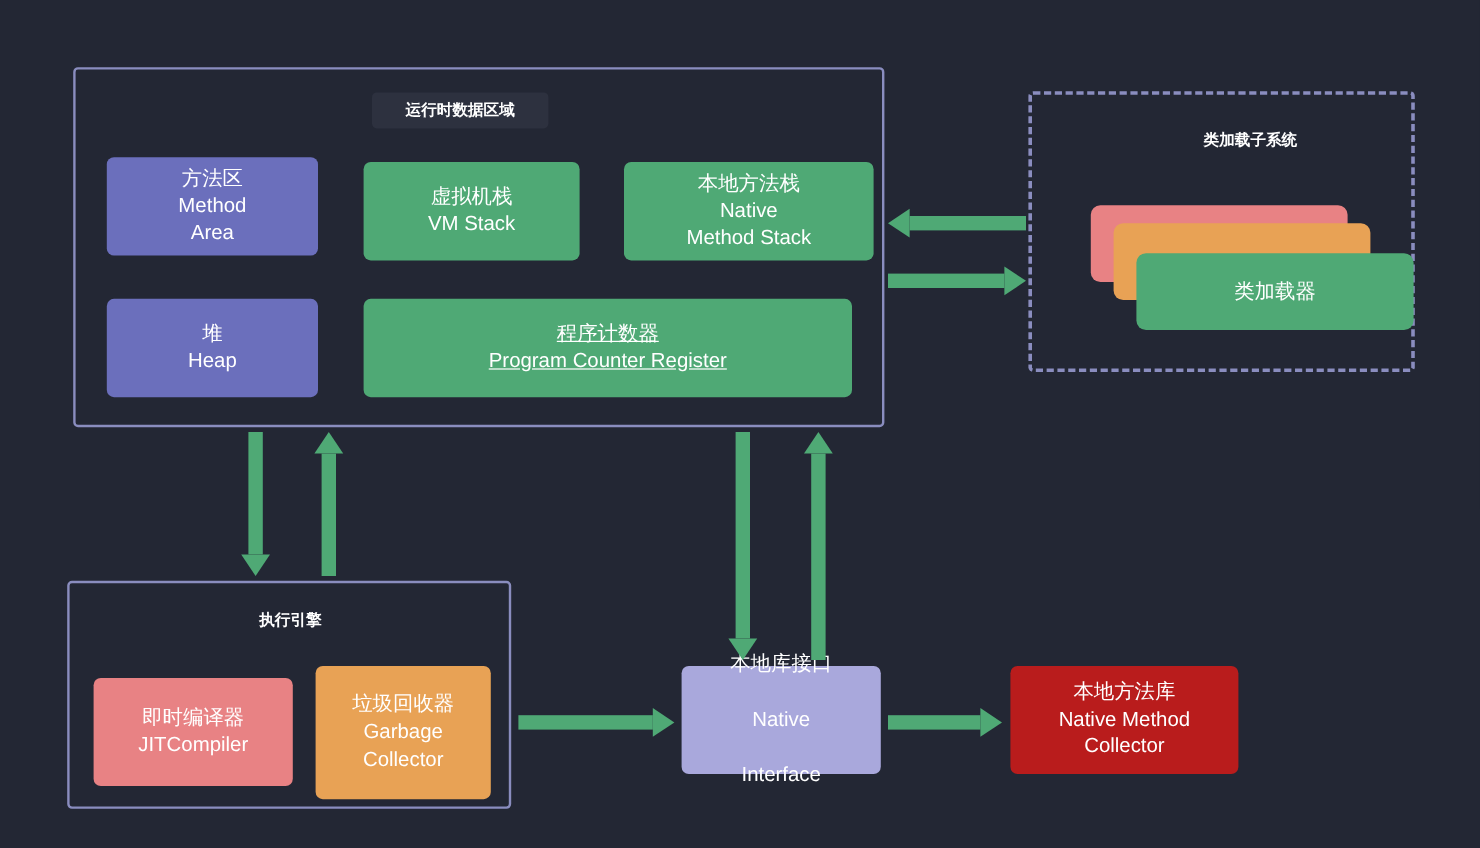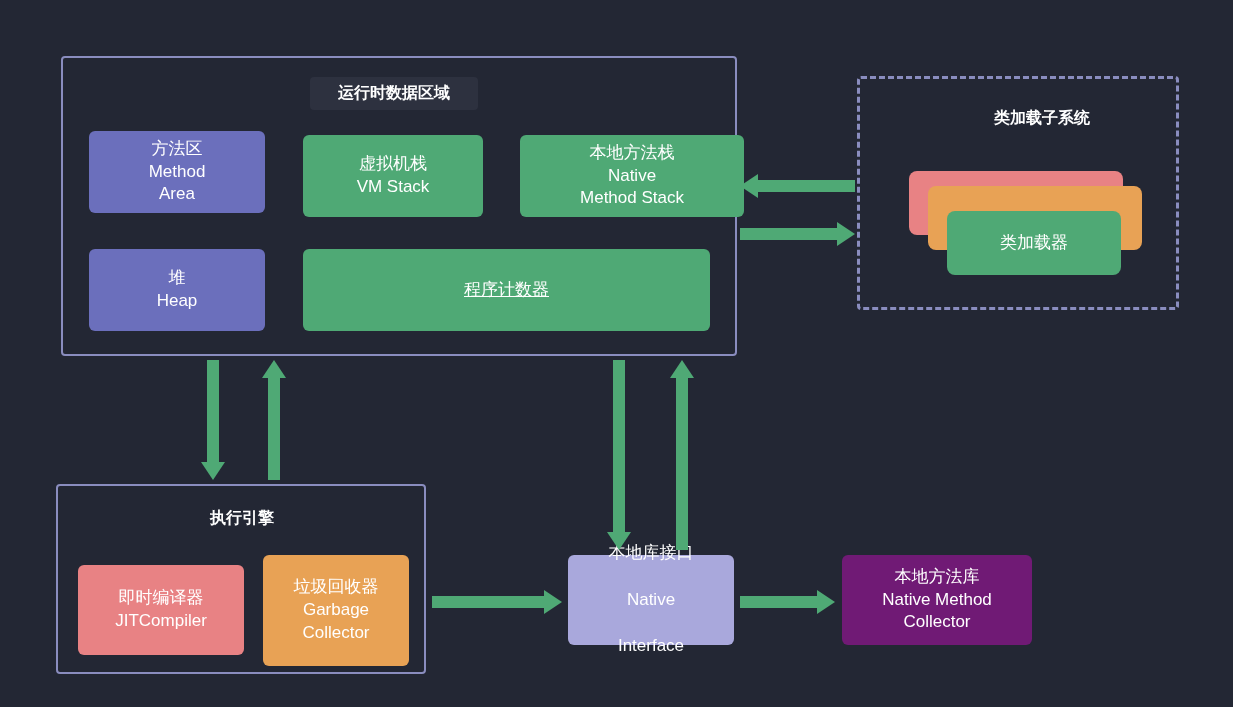--- a/index.html
+++ b/index.html
@@ -30,30 +30,30 @@
     border-radius: 4px;
   }
   .dashed-border {
     position: absolute;
     border: 3px dashed #8a8dbf;
     border-radius: 4px;
   }
   .title {
     position: absolute;
     color: #fff;
-    font-size: 16px;
+    font-size: 13px;
     font-weight: 600;
     text-align: center;
   }
   .purple { background: #6b6fbc; }
   .green  { background: #4fa975; }
   .pink   { background: #e88284; margin-top: 10px; }
   .orange { background: #e8a255; }
   .lav    { background: #a9a8dc; }
-  .gray   { background: #701a75; text-align: center; }
+  .gray   { background: #b91c1c; text-align: center; }
   .dark-title { background: #2d313f; border-radius: 4px; padding: 6px 28px; }
 
   
   .arrow {
     position: absolute;
   }
   .arrow .shaft {
     position: absolute;
     background: #4fa975;
   }
@@ -76,41 +76,42 @@
   <span>方法区</span>
   <span>Method</span>
   <span>Area</span>
 </div>
 
 <div class="box green" style="left:303px; top:135px; width:180px; height:82px;">
   <span>虚拟机栈</span>
   <span>VM Stack</span>
 </div>
 
-<div class="box green" style="left:520px; top:135px; width:224px; height:82px;">
+<div class="box green" style="left:520px; top:135px; width:208px; height:82px;">
   <span>本地方法栈</span>
   <span>Native</span>
   <span>Method Stack</span>
 </div>
 
 <div class="box purple" style="left:89px; top:249px; width:176px; height:82px;">
   <span>堆</span>
   <span>Heap</span>
 </div>
 
 <div class="box green" style="left:303px; top:249px; width:407px; height:82px;text-decoration:underline;">
   <span>程序计数器</span>
+  <span>Program Counter Register</span>
 </div>
 
 <div class="dashed-border" style="left:857px; top:76px; width:322px; height:234px;"></div>
 <div class="title" style="left:958px; top:108px; width:120px;margin-left:24px;">类加载子系统</div>
 
 <div class="box pink" style="left:909px; top:161px; width:214px; height:64px; border-radius:8px;"></div>
 <div class="box orange" style="left:928px; top:186px; width:214px; height:64px; border-radius:8px;"></div>
-<div class="box green" style="left:947px; top:211px; width:174px; height:64px; border-radius:8px;">
+<div class="box green" style="left:947px; top:211px; width:231px; height:64px; border-radius:8px;">
   <span>类加载器</span>
 </div>
 
 <div class="container-border" style="left:56px; top:484px; width:370px; height:190px;"></div>
 <div class="title" style="left:197px; top:508px; width:90px;">执行引擎</div>
 
 <div class="box pink" style="left:78px; top:555px; width:166px; height:90px;">
   <span>即时编译器</span>
   <span>JITCompiler</span>
 </div>

